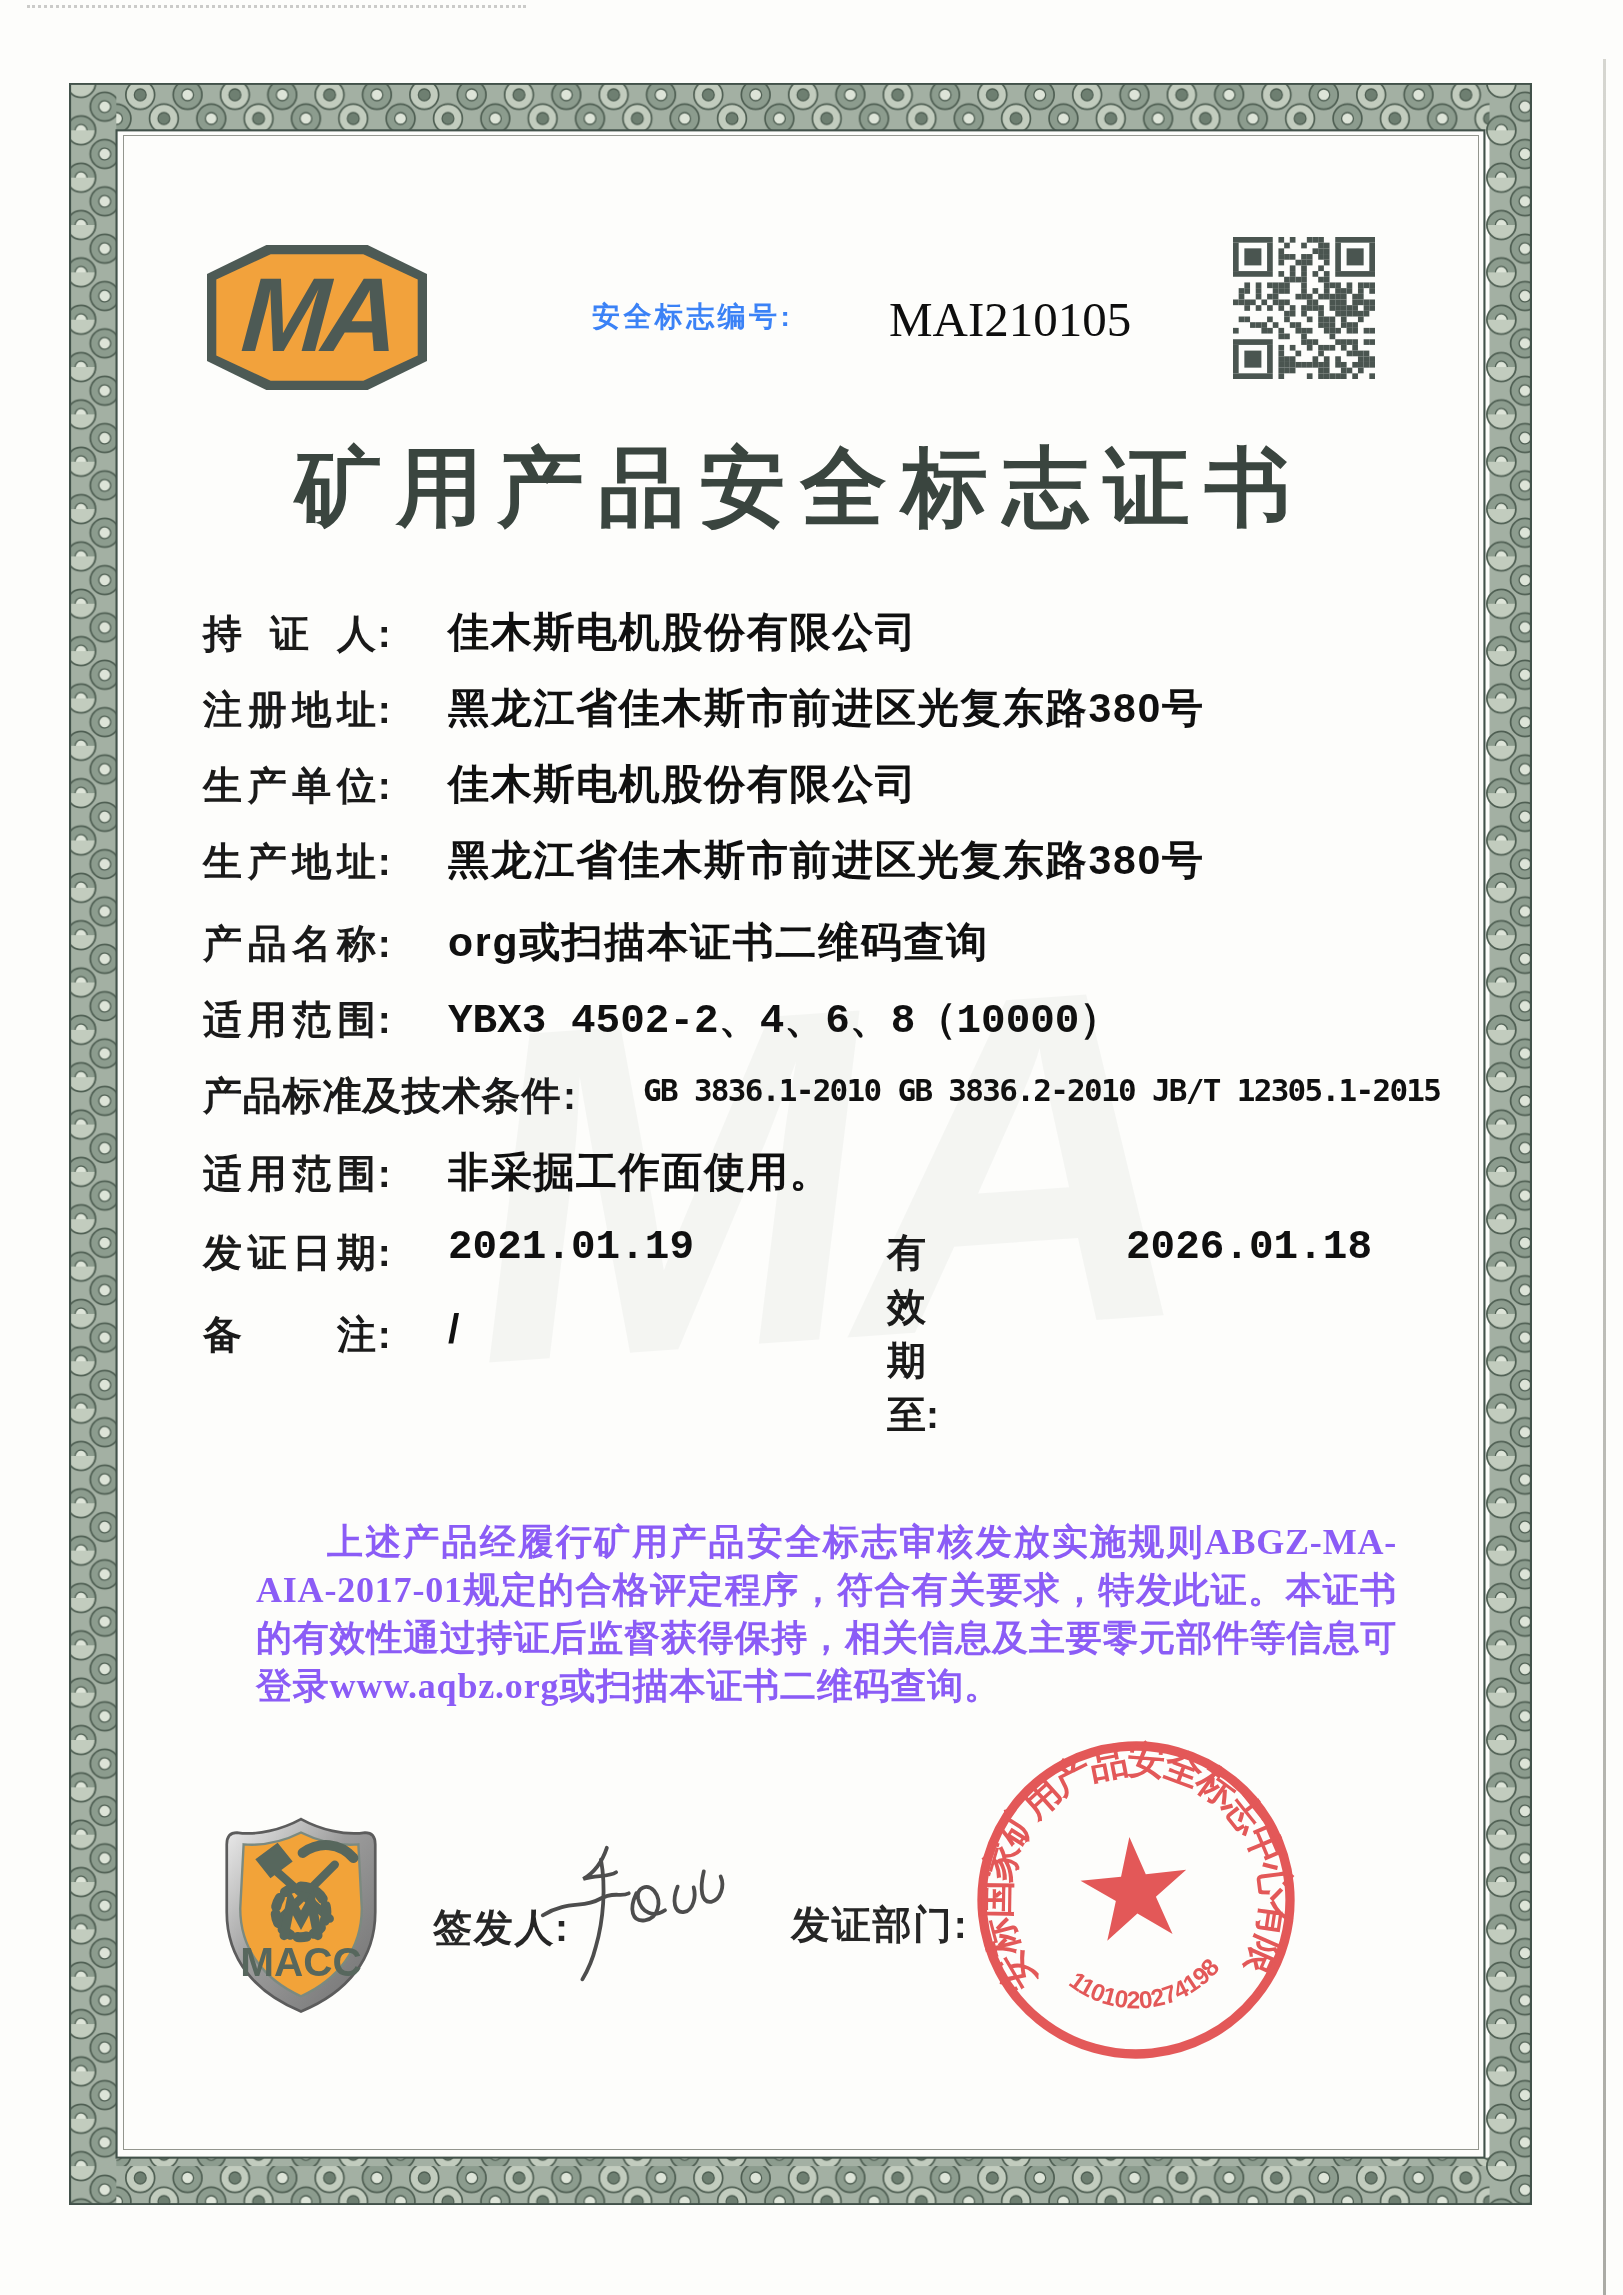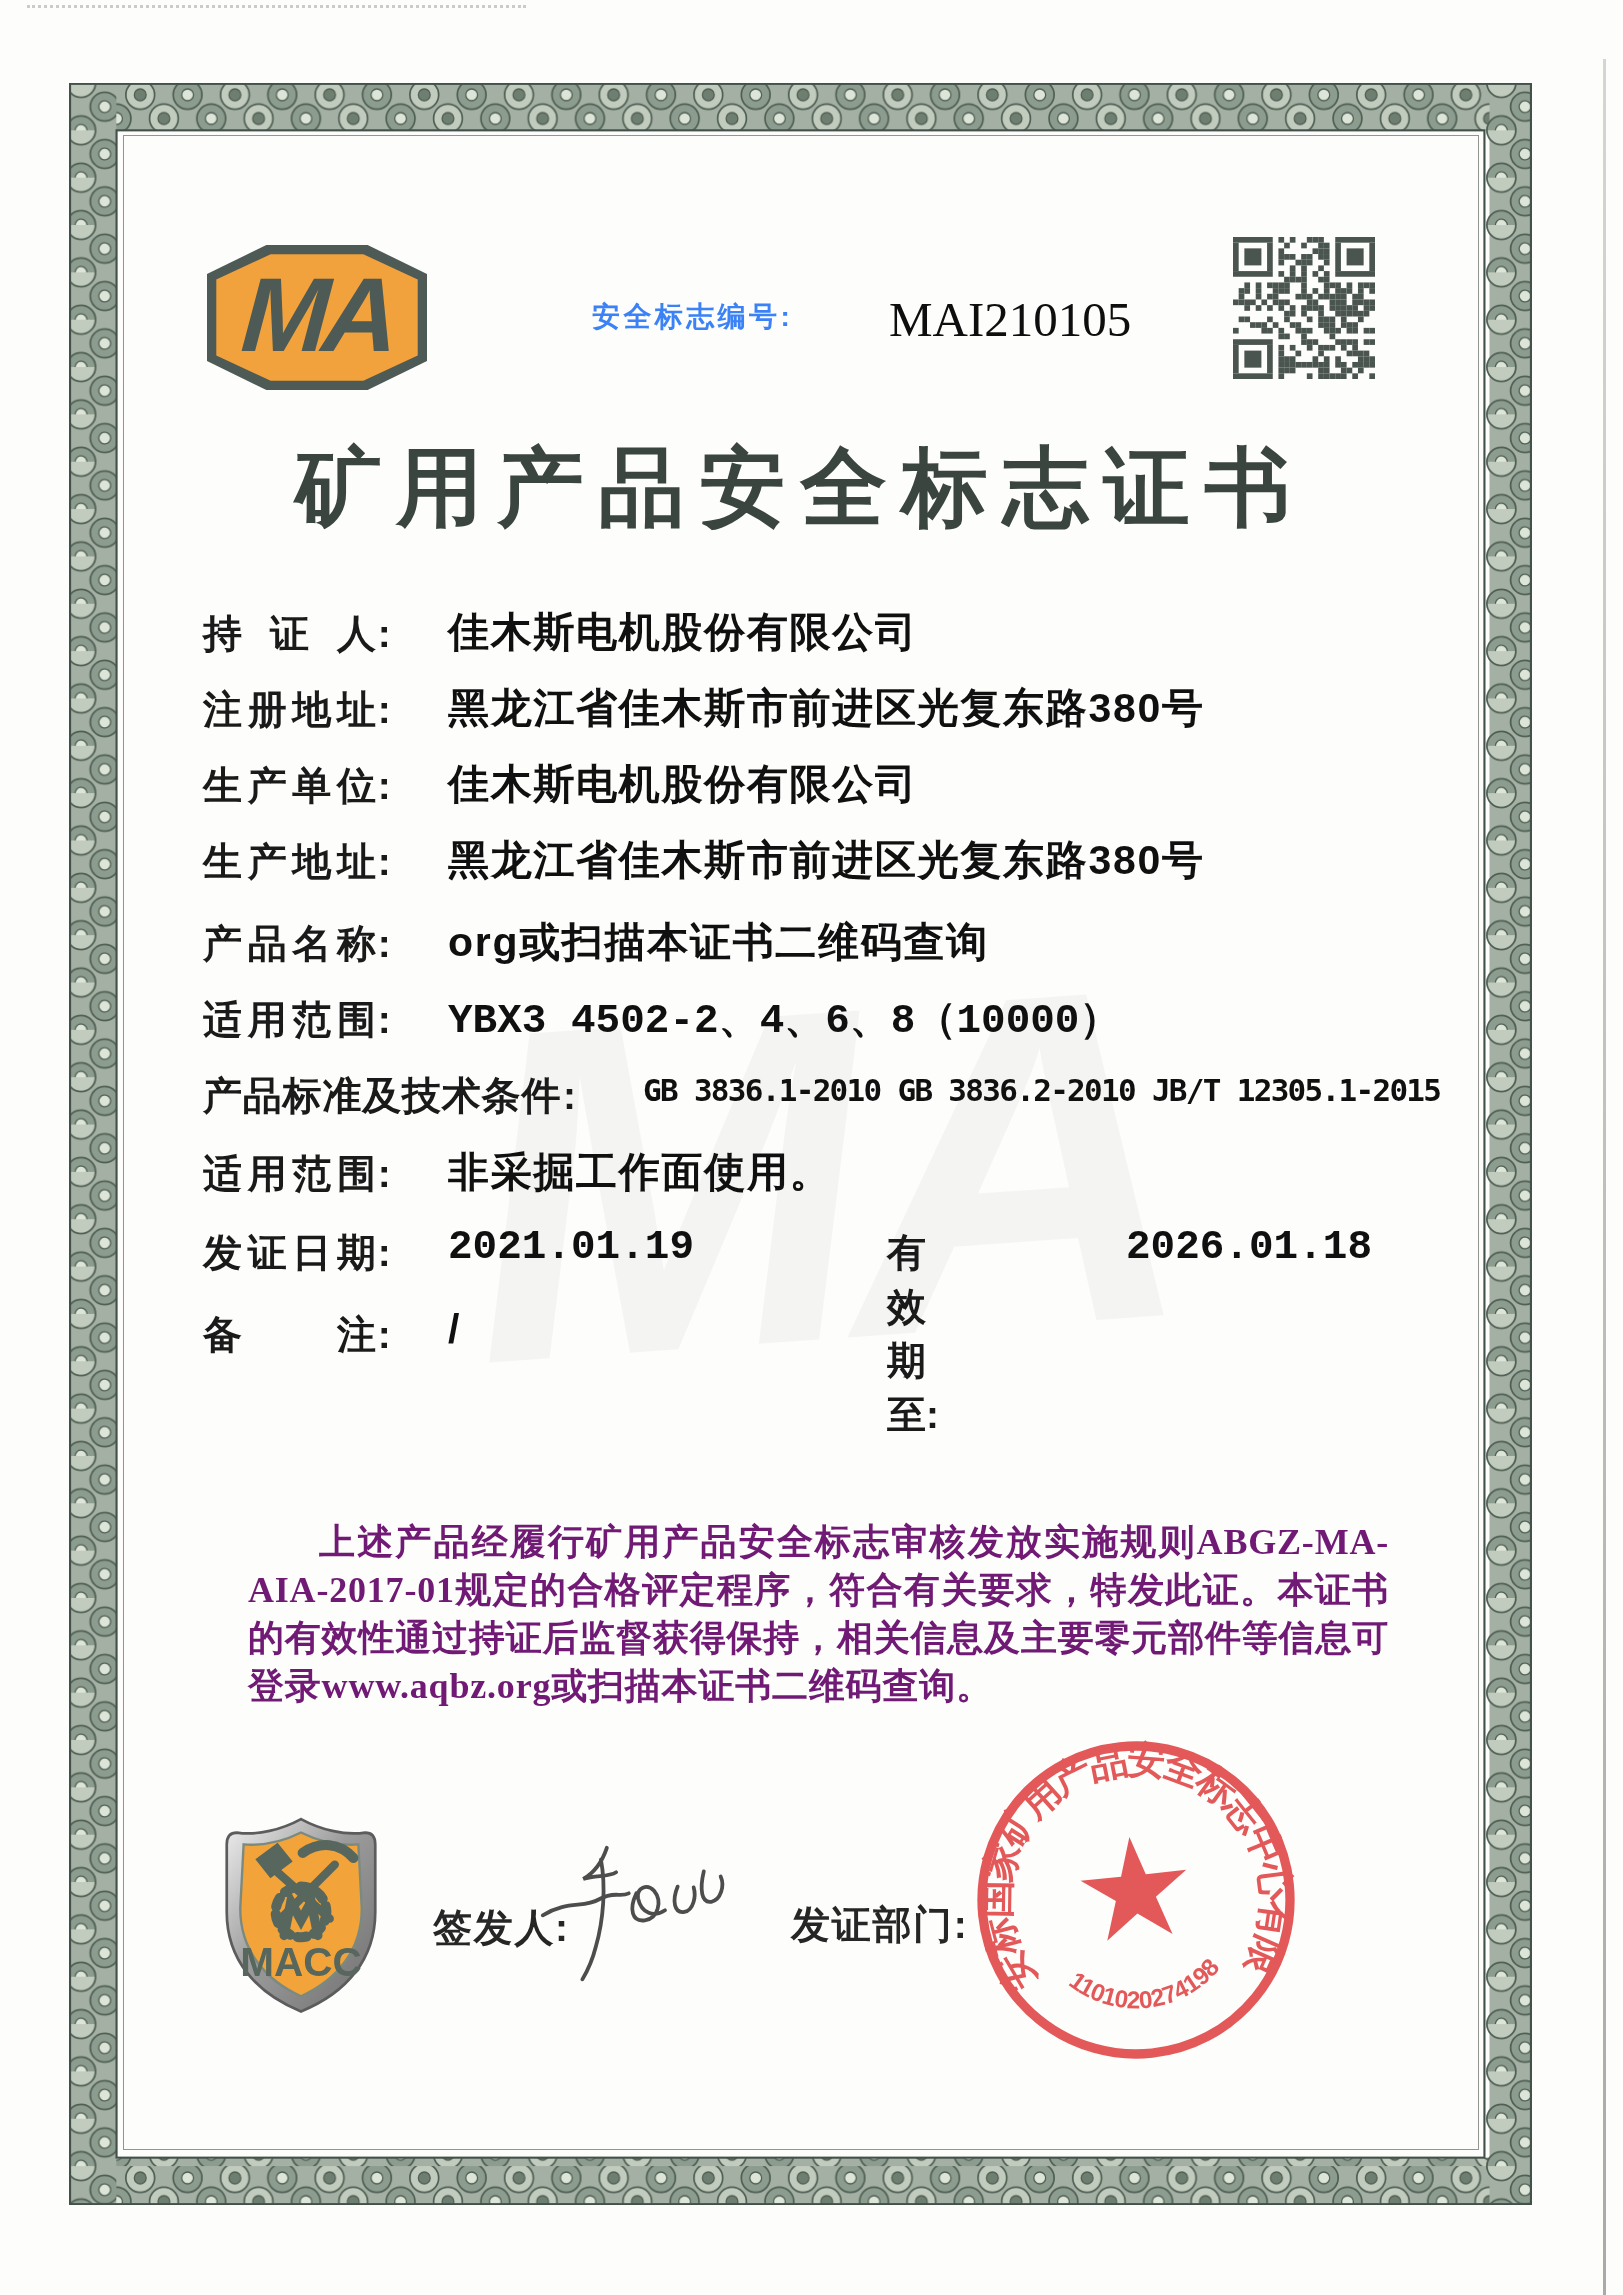--- a/index.html
+++ b/index.html
@@ -47,22 +47,22 @@
   .lbl.long{width:auto;text-align:left;text-align-last:auto;letter-spacing:0.8px;}
   .colon{font-weight:700;color:#1a1a1a;margin-left:1.7px;}
   .val{position:absolute;left:245px;top:-1.7px;font-weight:700;font-size:41px;letter-spacing:1.7px;color:#101010;white-space:nowrap;}
   .val.mono{font-family:"Liberation Mono","DejaVu Sans Mono",monospace;letter-spacing:0;}
   .val.gb{left:440px;top:3.4px;font-size:31px;letter-spacing:-1.7px;font-family:"DejaVu Sans Mono",monospace;}
   .lbl2{position:absolute;left:684px;top:0;font-weight:700;color:#1a1a1a;}
   .val2{position:absolute;left:923px;top:-1.7px;font-weight:700;font-size:41px;
         font-family:"Liberation Mono","DejaVu Sans Mono",monospace;color:#101010;}
 
   
-  .statement{left:248px;top:1518px;width:1141px;font-family:"Liberation Serif",serif;
-             font-size:36px;line-height:48px;font-weight:600;color:#701a75;
+  .statement{left:256px;top:1518px;width:1141px;font-family:"Liberation Serif",serif;
+             font-size:36px;line-height:48px;font-weight:600;color:#8b5cf6;
              text-align:justify;text-indent:71px;letter-spacing:0.8px;}
 
   
   .issuer-label{left:433px;top:1901px;font-size:39px;font-weight:700;color:#262626;letter-spacing:1.7px;}
   .dept-label{left:791px;top:1898px;font-size:39px;font-weight:700;color:#262626;letter-spacing:1.7px;}
 </style>
 </head>
 <body>
 
 <div id="page">

